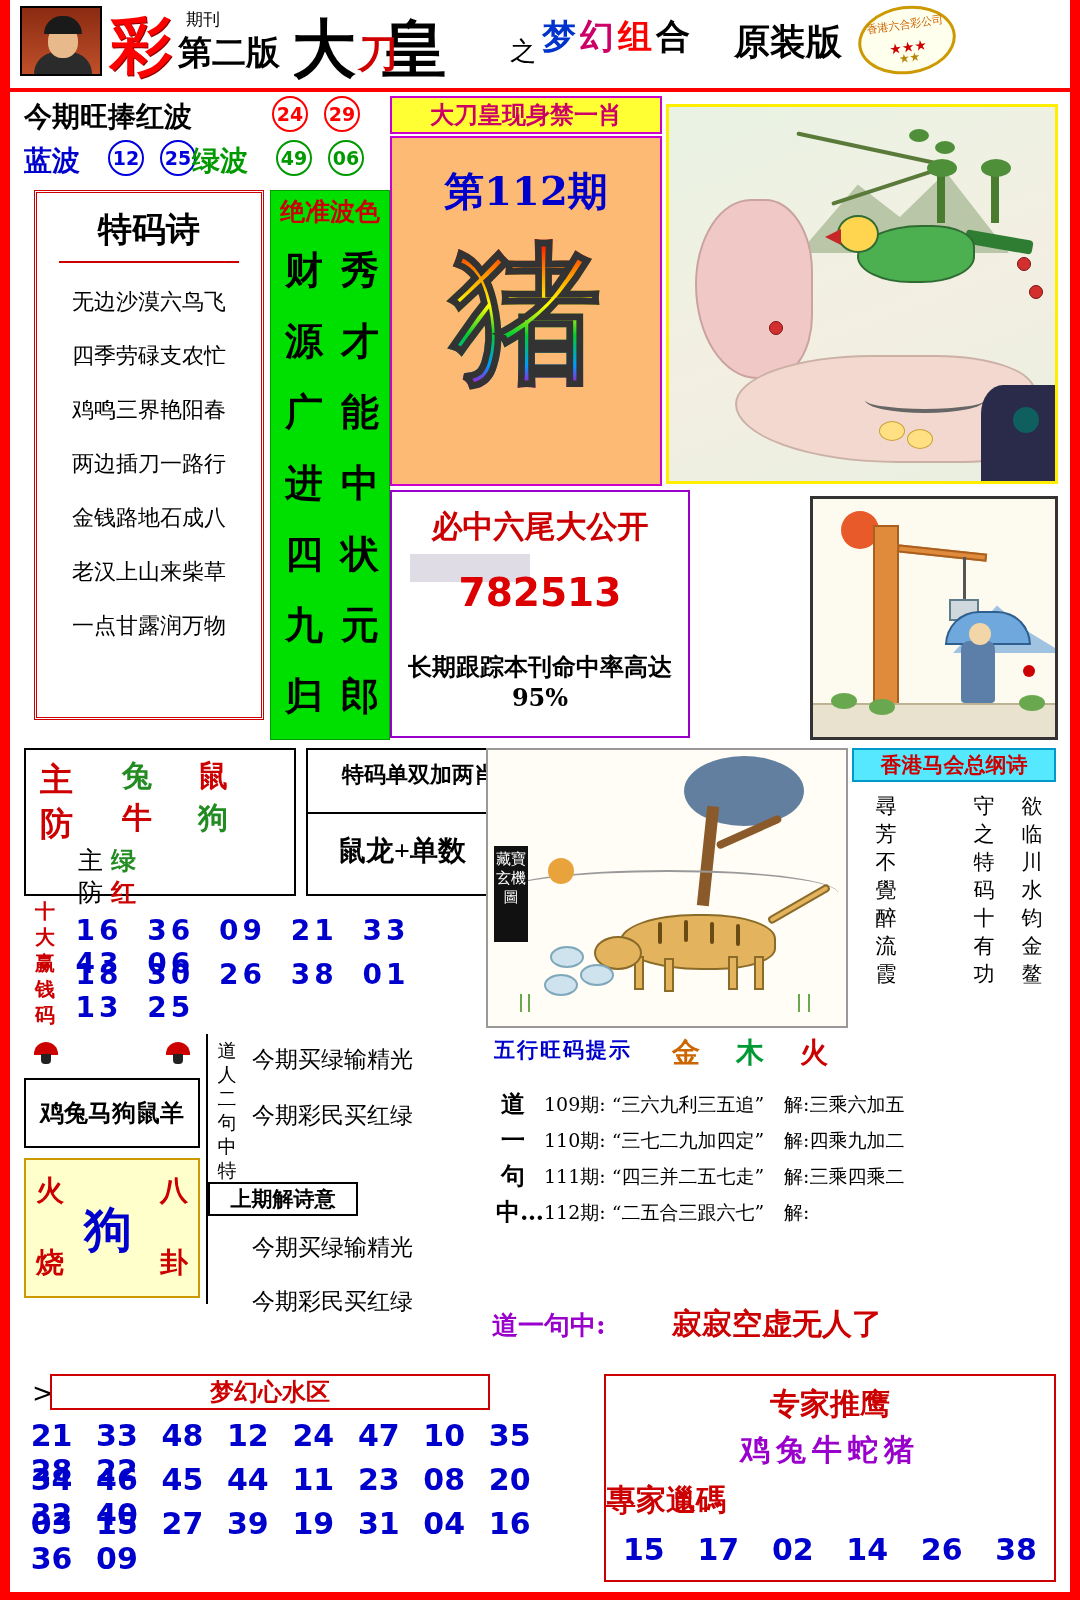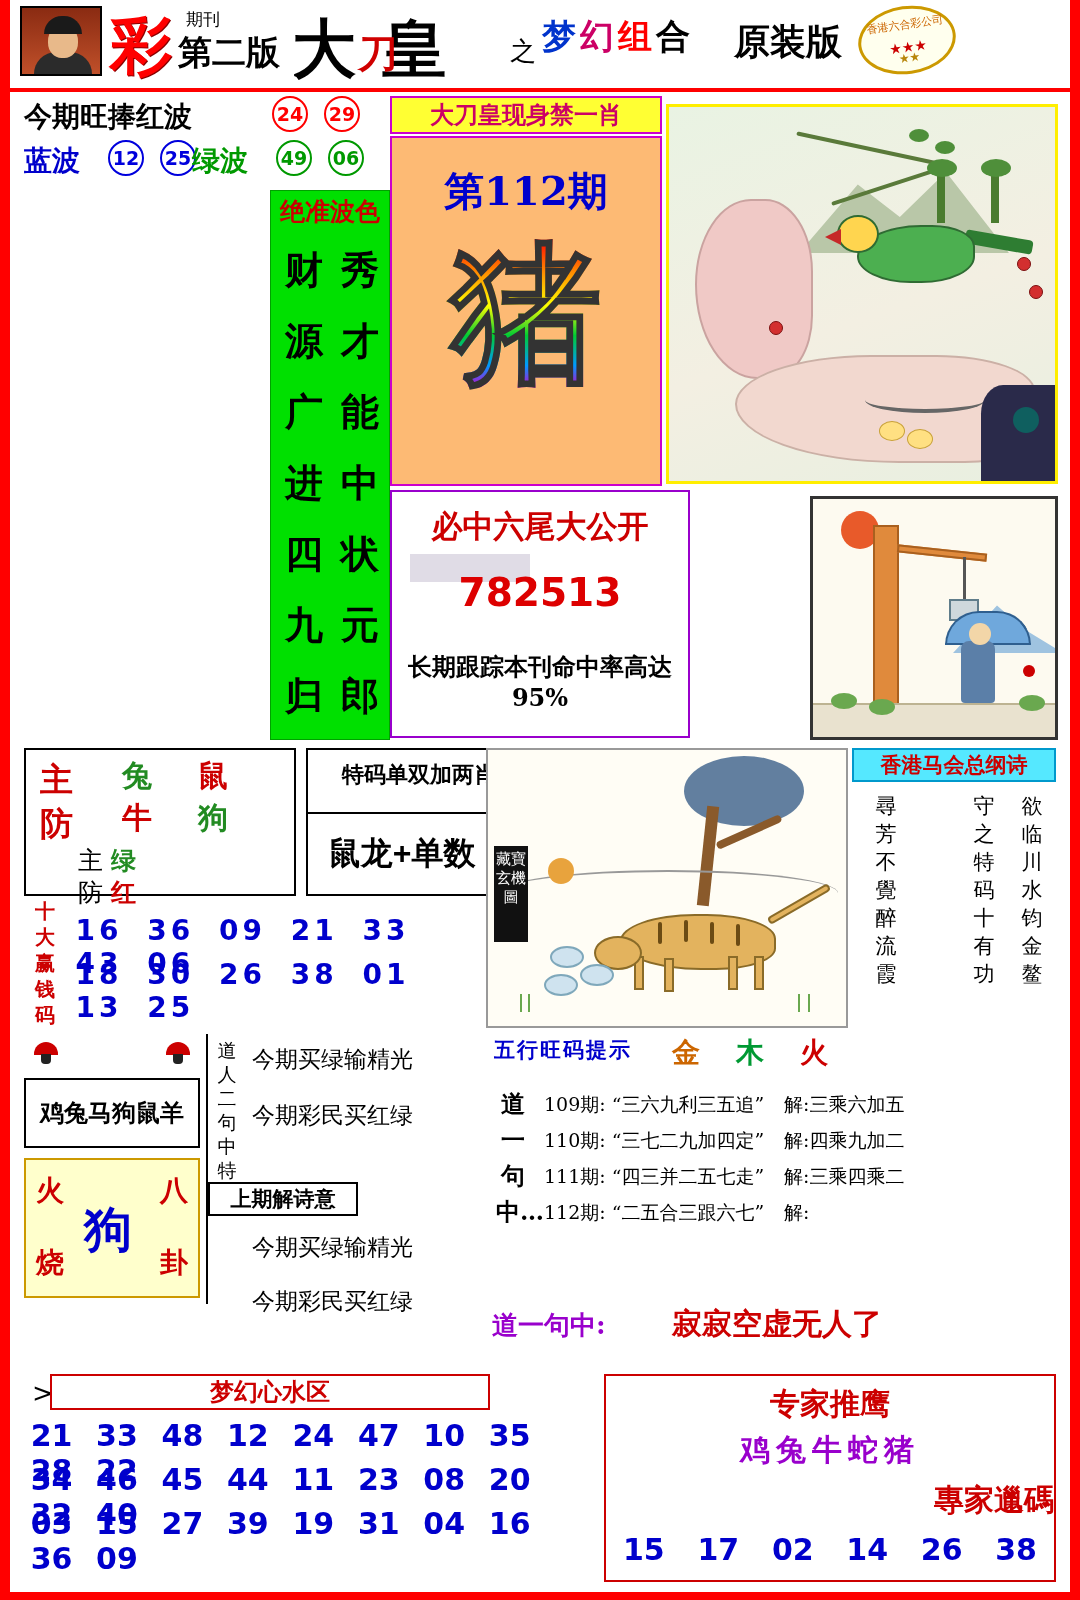--- a/index.html
+++ b/index.html
@@ -269,21 +269,21 @@
   }
   .ten-row { position:absolute; left:46px; font-size:28px; font-weight:bold; color:#0000cc;
     font-family:"DejaVu Sans",sans-serif; letter-spacing:4px;}
   .ten-row.r1 { top:16px; }
   .ten-row.r2 { top:60px; }
   .ten-row span { display:inline-block; width:58px; text-align:center;}
 
   .te-box { position:absolute; left:282px; top:0; width:192px; height:148px; border:2px solid #000; background:#fff;}
   .te-t { position:absolute; left:0; top:10px; width:100%; text-align:right; font-size:22px; font-weight:bold; color:#000; font-family:"DejaVu Serif",serif;}
   .te-rule { position:absolute; left:0; top:62px; width:100%; height:2px; background:#000;}
-  .te-v { position:absolute; left:0; top:82px; width:100%; text-align:center; font-size:32px; font-weight:bold; color:#000; font-family:Liberation Mono, monospace;}
+  .te-v { position:absolute; left:0; top:82px; width:100%; text-align:center; font-size:28px; font-weight:bold; color:#000; font-family:Liberation Serif, serif;}
 
   
   .art3 { position:absolute; left:462px; top:0; width:362px; height:280px; border:2px solid #999; background:#fffdf5; overflow:hidden;}
   .art3 .tree-t { position:absolute; left:196px; top:6px; width:120px; height:70px; background:#3b5f8a; border-radius:50%; opacity:.8;}
   .art3 .trunk { position:absolute; left:214px; top:56px; width:12px; height:100px; background:#8a5a2b; transform:rotate(6deg);}
   .art3 .branch { position:absolute; left:226px; top:78px; width:70px; height:8px; background:#8a5a2b; transform:rotate(-24deg); border-radius:4px;}
   .art3 .hill { position:absolute; left:10px; top:120px; width:340px; height:46px;
     border-top:2px solid #999; border-radius:50% 50% 0 0;}
   .art3 .sun { position:absolute; left:60px; top:108px; width:26px; height:26px; background:#e8a33d; border-radius:50%;}
   .art3 .tiger-body { position:absolute; left:132px; top:164px; width:156px; height:56px;
@@ -380,21 +380,21 @@
   }
   .mh-arrow { position:absolute; left:8px; top:4px; font-size:26px; color:#000;}
   .mh-grid { position:absolute; left:0; top:44px; width:560px;}
   .mh-grid .r { position:absolute; left:0; width:560px; font-size:30px; font-weight:bold;
     color:#0000cc; font-family:"DejaVu Sans",sans-serif;}
   .mh-grid .r span { display:inline-block; width:55px; text-align:center;}
 
   .exp-box { position:absolute; left:580px; top:0; width:452px; height:208px; border:2px solid #cc0000; background:#fff;}
   .exp-t1 { position:absolute; left:0; top:8px; width:100%; text-align:center; font-size:30px; font-weight:bold; color:#cc0000; font-family:"DejaVu Serif",serif;}
   .exp-sx { position:absolute; left:0; top:54px; width:100%; text-align:center; font-size:30px; font-weight:bold; color:#9900cc; font-family:"DejaVu Serif",serif; letter-spacing:6px;}
-  .exp-t2 { position:absolute; left:0; top:104px; width:100%; text-align:right; font-size:30px; font-weight:bold; color:#cc0000; font-family:"DejaVu Serif",serif;}
+  .exp-t2 { position:absolute; left:0; top:104px; width:100%; text-align:left; font-size:30px; font-weight:bold; color:#cc0000; font-family:"DejaVu Serif",serif;}
   .exp-nums { position:absolute; left:0; top:156px; width:100%; text-align:center; font-size:30px; font-weight:bold; color:#0000cc; font-family:"DejaVu Sans",sans-serif;}
   .exp-nums span { display:inline-block; width:64px; }
 
   .footer-rule { position:absolute; left:0; bottom:0; width:1060px; height:8px; background:#ff0000;}
 </style>
 </head>
 <body>
 
 <div class="page">
 
@@ -428,20 +428,31 @@
     <div class="ball red" style="left:248px;top:0px;">24</div>
     <div class="ball red" style="left:300px;top:0px;">29</div>
     <div class="wave-line2">蓝波</div>
     <div class="ball blue" style="left:84px;top:44px;">12</div>
     <div class="ball blue" style="left:136px;top:44px;">25</div>
     <div class="wave-green">绿波</div>
     <div class="ball green" style="left:252px;top:44px;">49</div>
     <div class="ball green" style="left:304px;top:44px;">06</div>
   </div>
 
+  <div class="poem-box">
+    <div class="poem-title">特码诗</div>
+    <div class="poem-rule"></div>
+    <div class="poem-line">无边沙漠六鸟飞</div>
+    <div class="poem-line">四季劳碌支农忙</div>
+    <div class="poem-line">鸡鸣三界艳阳春</div>
+    <div class="poem-line">两边插刀一路行</div>
+    <div class="poem-line">金钱路地石成八</div>
+    <div class="poem-line">老汉上山来柴草</div>
+    <div class="poem-line">一点甘露润万物</div>
+  </div>
 
   <div class="green-box">
     <div class="green-title">绝准波色</div>
     <div class="green-col c1">
       <div>财</div>
       <div>源</div>
       <div>广</div>
       <div>进</div>
       <div>四</div>
       <div>九</div>

